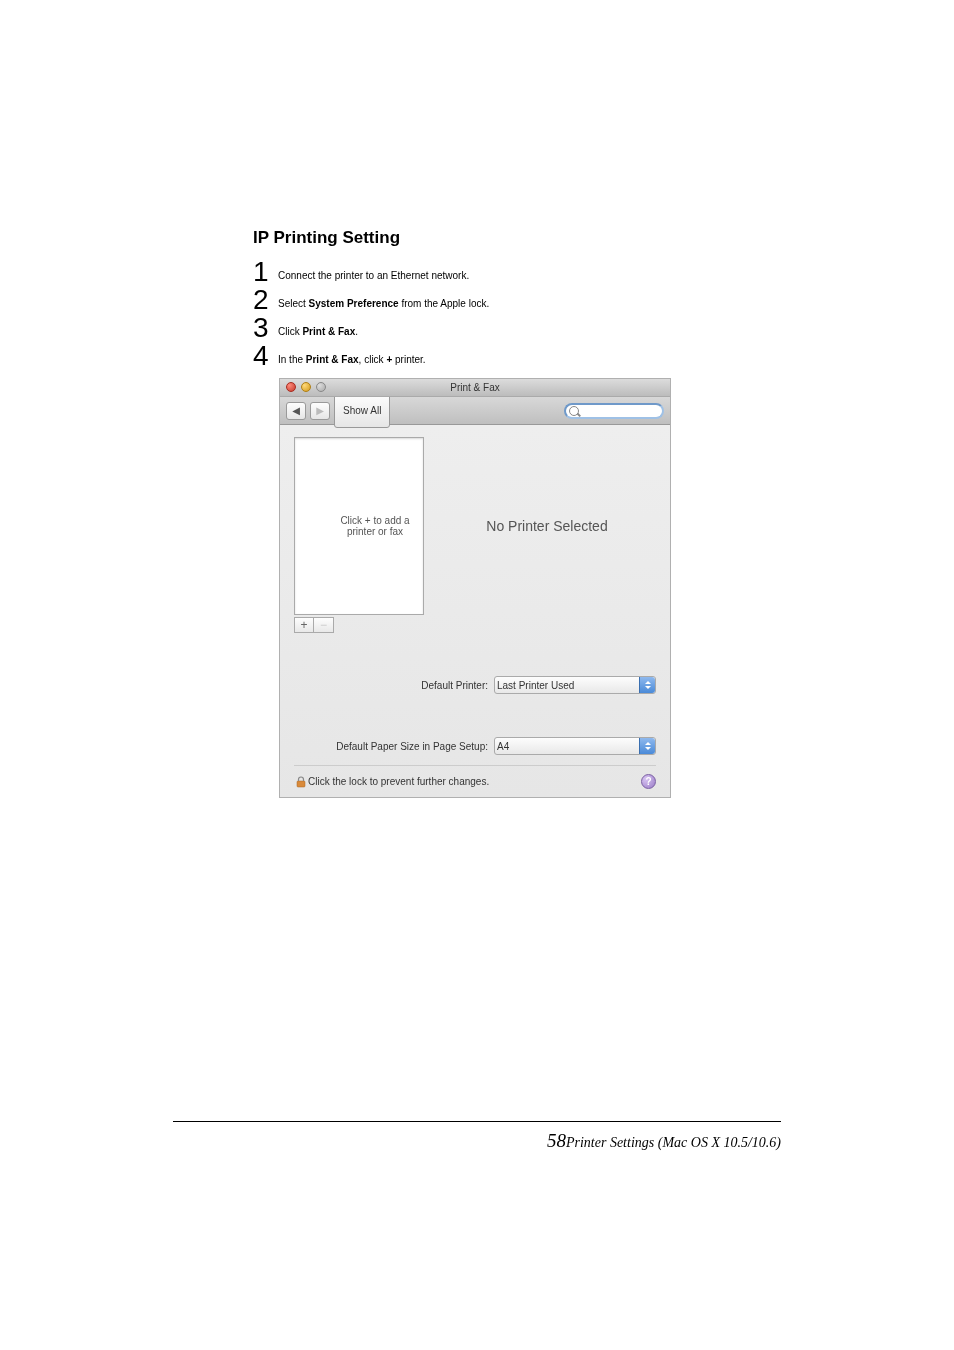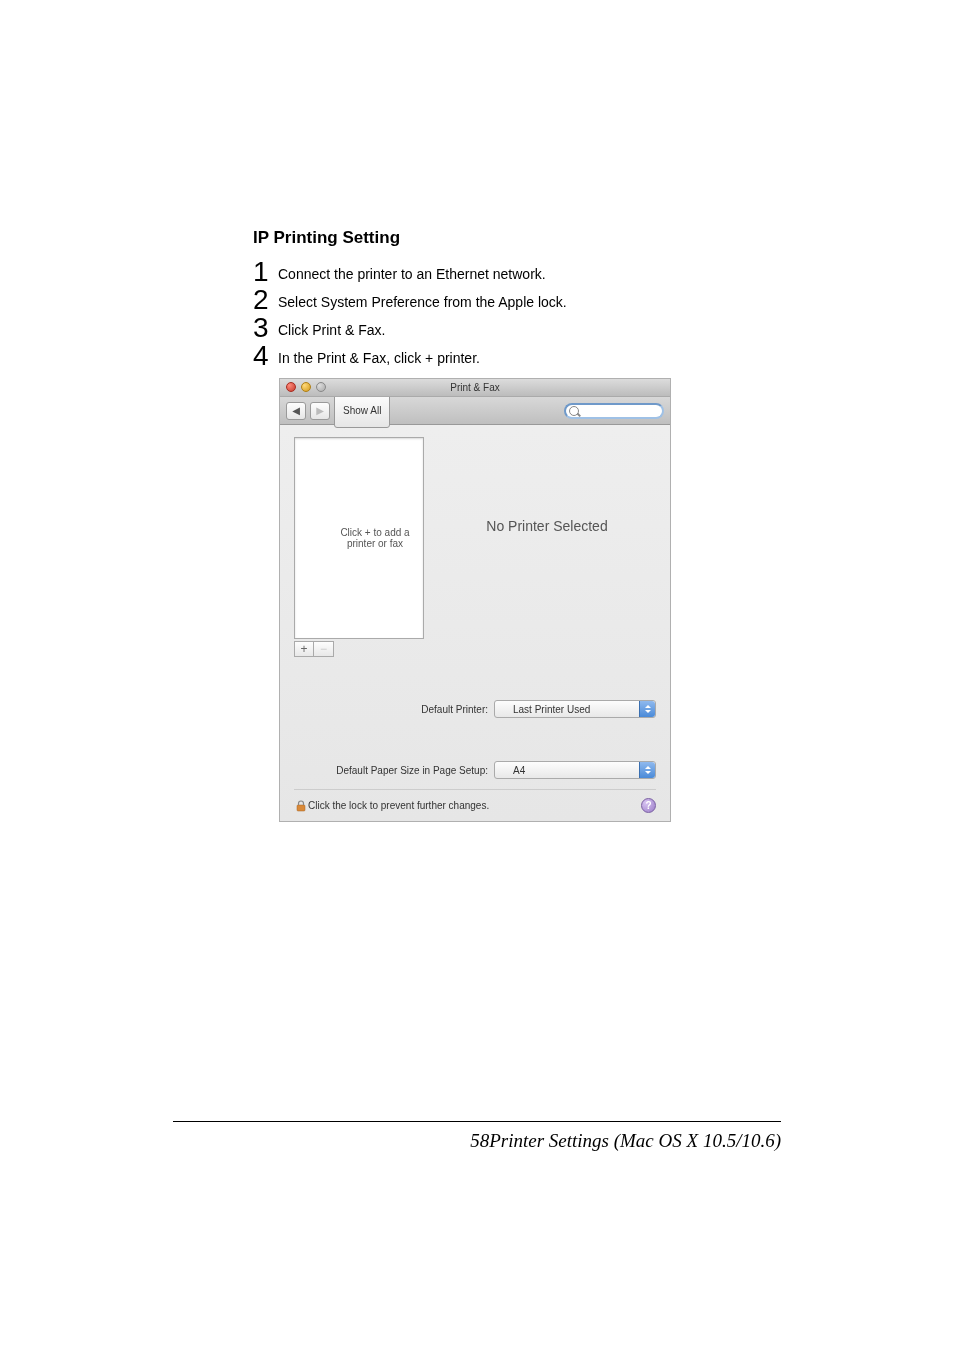--- a/index.html
+++ b/index.html
@@ -26,27 +26,27 @@
       line-height: 1;
     }
     .step-num {
       font-size: 28px;
       font-weight: normal;
       color: #000;
       min-width: 19px;
       font-family: Arial, sans-serif;
     }
     .step-text {
-      font-size: 14px;
+      font-size: 10px;
       color: #000;
       margin-left: 6px;
       position: relative;
       top: -2px;
     }
-    .step-text strong { font-weight: normal; }
+    .step-text strong { font-weight: bold; }
 
     .prefs-window {
       width: 392px;
       margin-left: 26px;
       margin-top: 8px;
       border: 1px solid #b0b0b0;
       background: linear-gradient(#efefef, #e6e6e6);
       font-size: 10px;
       font-family: "Lucida Grande", Arial, sans-serif;
       color: #333;
@@ -128,21 +128,21 @@
       width: 4px; height: 1.5px;
       background: #888;
       transform: rotate(45deg);
     }
 
     .window-body {
       padding: 12px 14px 8px 14px;
     }
     .list-box {
       width: 130px;
-      height: 202px;
+      height: 178px;
       background: #fff;
       border: 1px solid #aaa;
       box-shadow: inset 0 1px 2px rgba(0,0,0,0.15);
       display: flex;
       align-items: center;
       justify-content: center;
       text-align: center;
       font-size: 10px;
       color: #555;
       float: left;
@@ -188,21 +188,21 @@
       text-align: right;
       padding-right: 6px;
       color:#333;
     }
     .dropdown {
       flex:1;
       height: 18px;
       background: linear-gradient(#fdfdfd,#e8e8e8);
       border: 1px solid #aaa;
       border-radius: 3px;
-      padding: 0 18px;
+      padding: 0 2px;
       display:flex;
       align-items:center;
       position:relative;
       font-size:10px;
     }
     .dropdown-arrows {
       position:absolute;
       right:0; top:0; bottom:0;
       width:16px;
       background: linear-gradient(#8fb9ee,#4a8ad8);
@@ -257,21 +257,21 @@
       justify-content: flex-end;
       align-items:baseline;
     }
     .page-num {
       font-size: 19px;
       font-style: italic;
       font-family: Georgia, 'Times New Roman', serif;
       color:#000;
     }
     .page-title-footer {
-      font-size: 19px;
+      font-size: 14px;
       font-style: italic;
       font-family: Georgia, 'Times New Roman', serif;
       color:#000;
     }
   </style>
 </head>
 <body>
 
 <div class="page-content">
   <div class="heading">IP Printing Setting</div>

